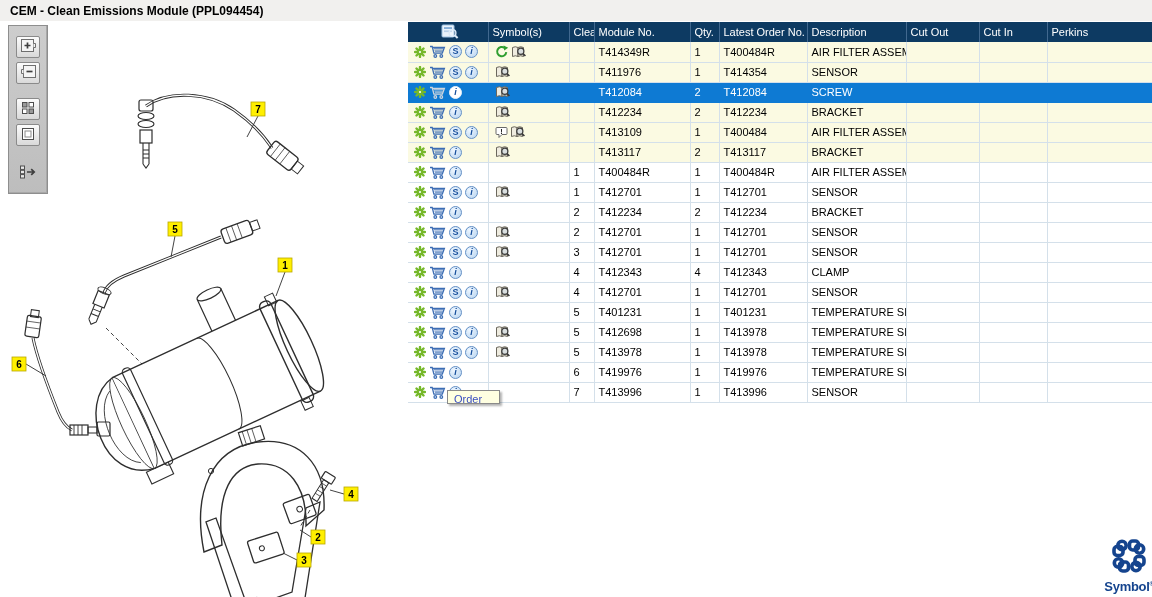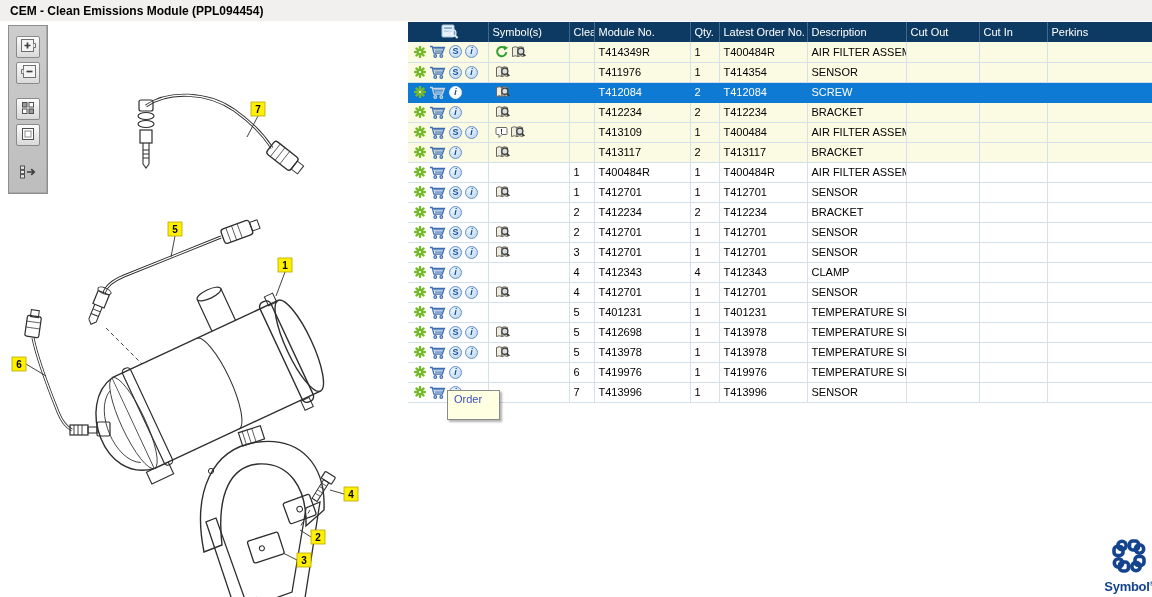--- a/index.html
+++ b/index.html
@@ -35,21 +35,21 @@
   tr.shade td{background:#fbfae2;}
   tr.sel td{background:#0e7ad3;color:#fff;border-color:#0e7ad3;}
   .acts{display:flex;align-items:center;gap:3px;padding-left:2px;}
   .syms{display:flex;align-items:center;gap:2px;padding-left:2px;}
   .badge{display:inline-flex;width:13px;height:13px;border-radius:50%;box-sizing:border-box;
          background:radial-gradient(circle at 35% 30%,#eef6ff,#b6d3ef);border:1px solid #6591c6;
          color:#174f9c;font-size:9px;font-weight:bold;align-items:center;justify-content:center;line-height:1;}
   tr.sel .badge{background:#fff;border-color:#e8f1fa;}
 
   
-  .tooltip{position:absolute;left:447px;top:390px;width:53px;height:30px;background:#ffffe1;
+  .tooltip{position:absolute;left:447px;top:390px;width:53px;height:14px;background:#ffffe1;
            border:1px solid #8a8a8a;box-shadow:2px 2px 2px rgba(0,0,0,.3);color:#3b4fc0;
            font-size:11px;line-height:17px;padding-left:6px;box-sizing:border-box;z-index:20;}
 
   
   .logo{position:absolute;left:1104px;top:536px;width:50px;text-align:center;color:#15448e;}
   .logo .word{font-size:13px;font-weight:bold;letter-spacing:-0.3px;line-height:12px;}
   .logo sup{font-size:6px;}
 </style>
 </head>
 <body>

